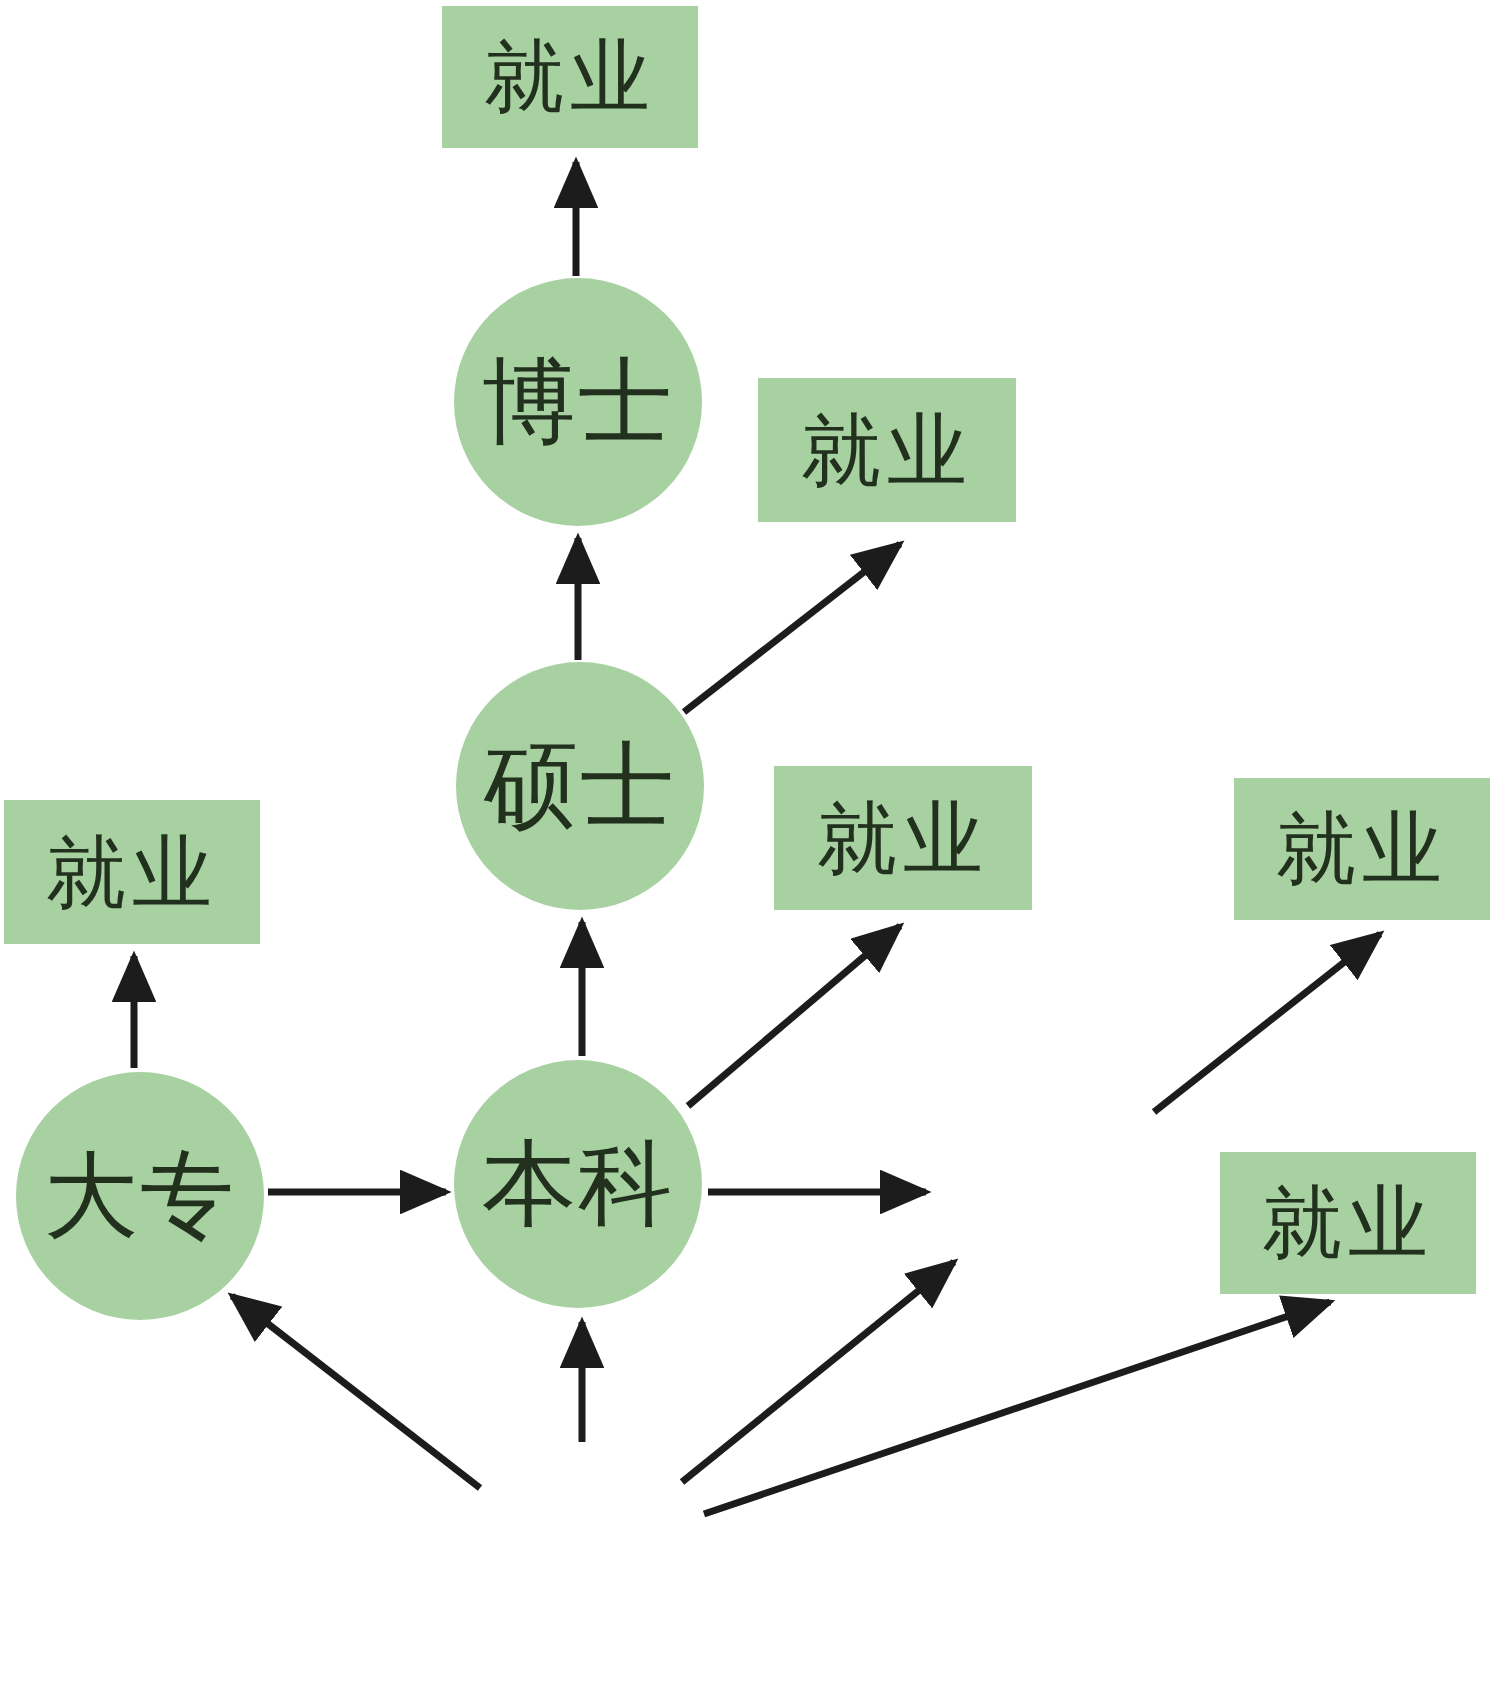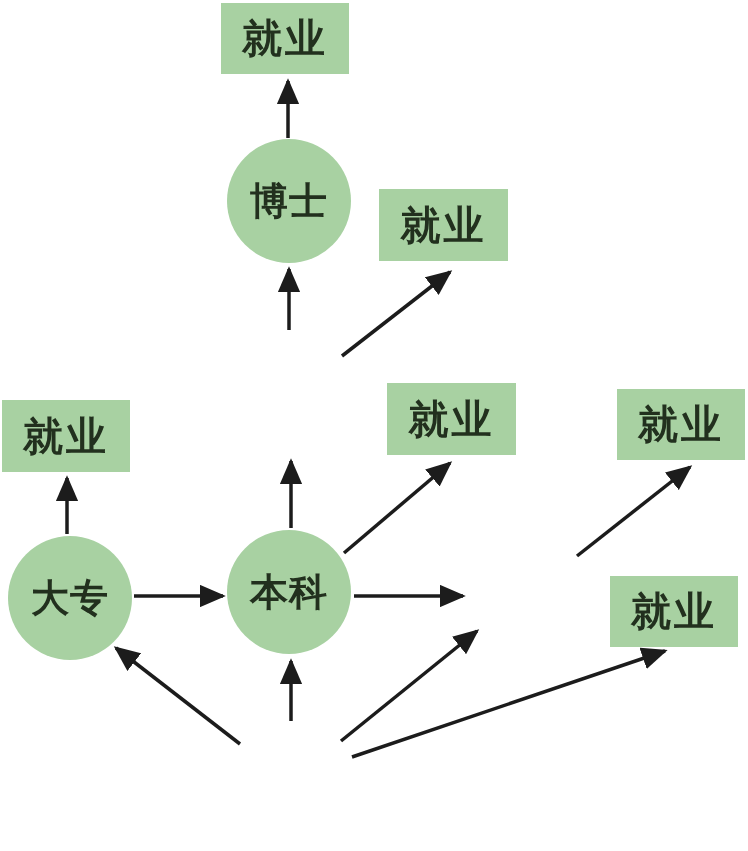--- a/index.html
+++ b/index.html
@@ -3,38 +3,37 @@
 <meta charset="utf-8">
 <style>
   html, body { margin: 0; padding: 0; background: #ffffff; }
   #canvas {
     position: relative;
     width: 748px;
     height: 851px;
     background: #ffffff;
     overflow: hidden;
     font-family: "DejaVu Serif", "Liberation Serif", serif;
-    font-weight: bold;
   }
   #arrows { position: absolute; left: 0; top: 0; width: 748px; height: 851px; }
   .node {
     position: absolute;
     display: flex;
     align-items: center;
     justify-content: center;
     background: #a8d1a2;
     color: #22301e;
     text-align: center;
     box-sizing: border-box;
   }
   .circle {
     width: 124px;
     height: 124px;
     border-radius: 50%;
-    font-size: 38px;
+    font-size: 47px;
     letter-spacing: 1px;
   }
   .rect {
     width: 128px;
     height: 71px;
     font-size: 40px;
     letter-spacing: 3px;
   }
   .edge { stroke: #1c1c1c; stroke-width: 3.5; }
   
@@ -79,16 +78,17 @@
   </svg>
 
   <div class="node rect" id="job-top">就业</div>
   <div class="node rect" id="job-master">就业</div>
   <div class="node rect" id="job-bachelor">就业</div>
   <div class="node rect" id="job-college">就业</div>
   <div class="node rect" id="job-abroad">就业</div>
   <div class="node rect" id="job-direct">就业</div>
 
   <div class="node circle" id="node-phd">博士</div>
+  <div class="node circle" id="node-master">硕士</div>
   <div class="node circle" id="node-college">大专</div>
   <div class="node circle" id="node-bachelor">本科</div>
 
 </div>
 
 </body></html>

